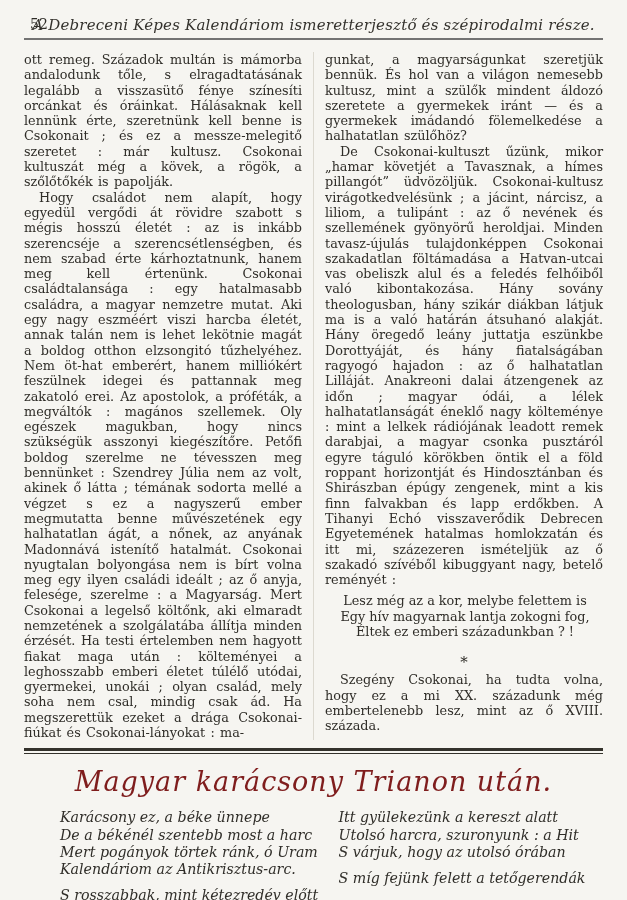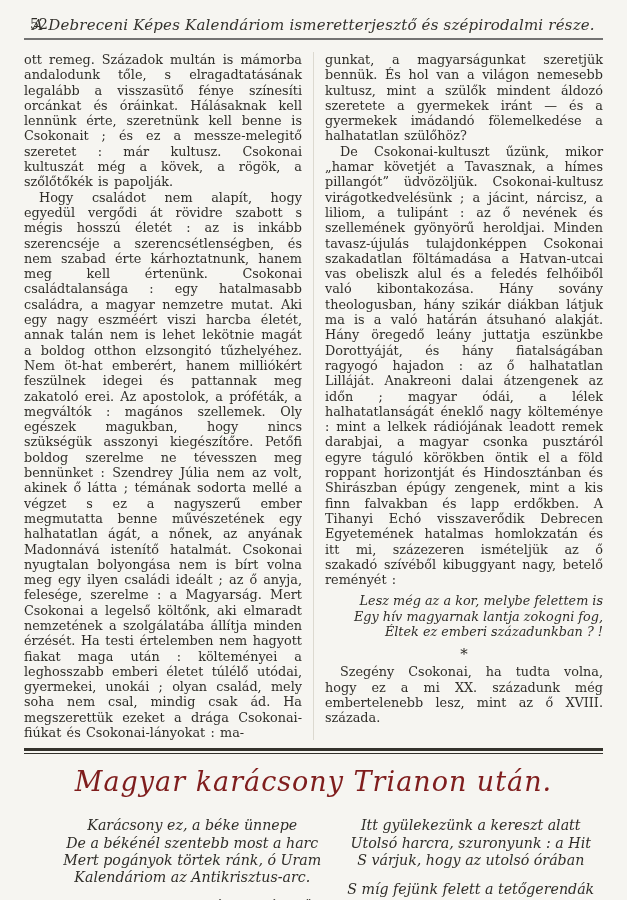--- a/index.html
+++ b/index.html
@@ -43,24 +43,23 @@
     line-height: 15.3px;
     text-align: justify;
     word-spacing: 1.2px;
   }
   .col { flex: 1 1 0; }
   .col.left  { padding-right: 11px; border-right: 1px solid #dcd9d0; }
   .col.right { padding-left: 11px; }
   .para { margin: 0; }
   .para.indent { text-indent: 15px; }
   .verse-quote {
-    font-style: italic;
-    text-align: right;
+    text-align: center;
     word-spacing: normal;
-    margin: 6px 0 8px 2px;
+    margin: 6px 0 16px 2px;
   }
   .section-separator {
     text-align: center;
     font-size: 15px;
     line-height: 14px;
     margin: 3px 0 3px 0;
     word-spacing: normal;
   }
   
   .section-rule {
@@ -82,21 +81,21 @@
   .poem-cols {
     display: flex;
     margin: 0 24px;
     font-style: italic;
     font-size: 14.2px;
     line-height: 17.2px;
   }
   .poem-col { flex: 1 1 0; }
   .poem-col.left  { padding-left: 36px; }
   .poem-col.right { padding-left: 14px; }
-  .stanza { margin: 12px 0 9px 0; text-align: center; }
+  .stanza { margin: 4px 0 9px 0; }
   .poem-line { white-space: nowrap; }
 </style>
 </head>
 <body>
 
 <div class="page">
 
   <header class="page-header">
     <span class="page-number">52</span>
     <span class="running-title">A Debreceni Képes Kalendáriom ismeretterjesztő és szépirodalmi része.</span>

